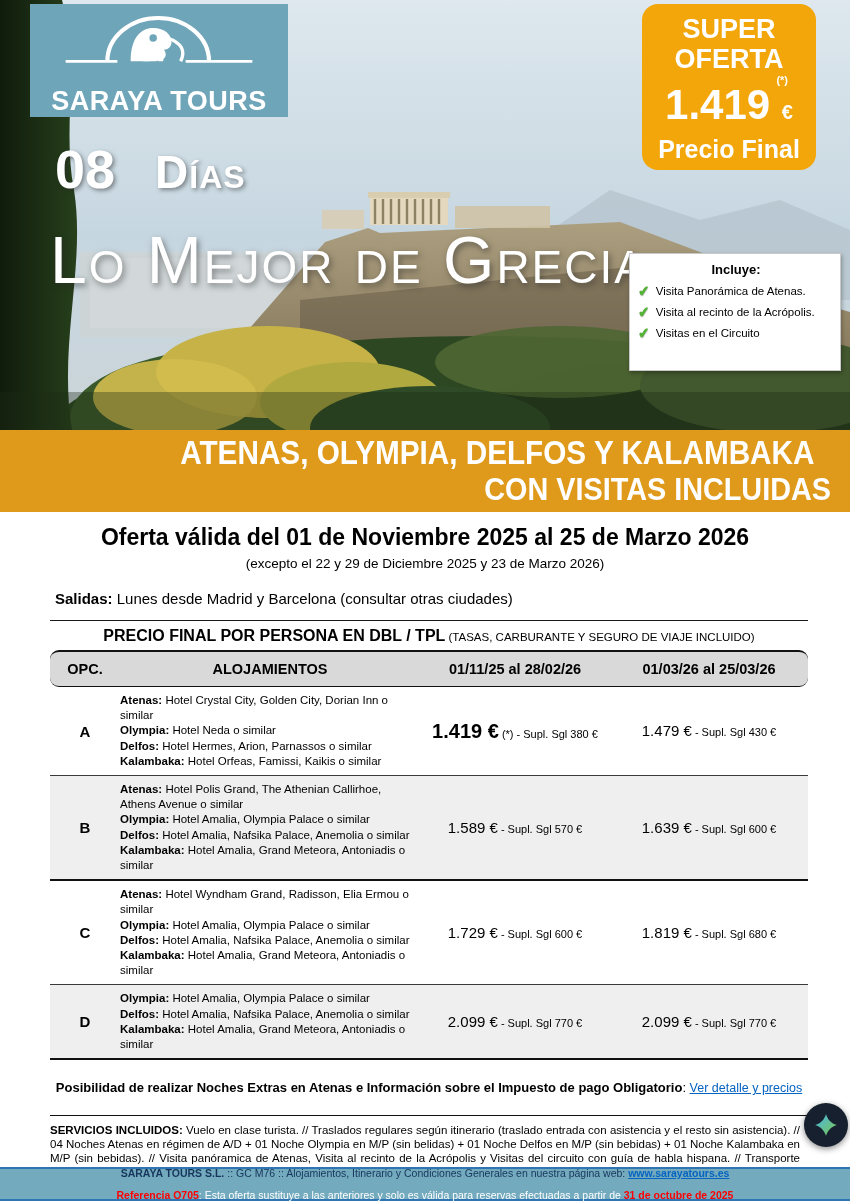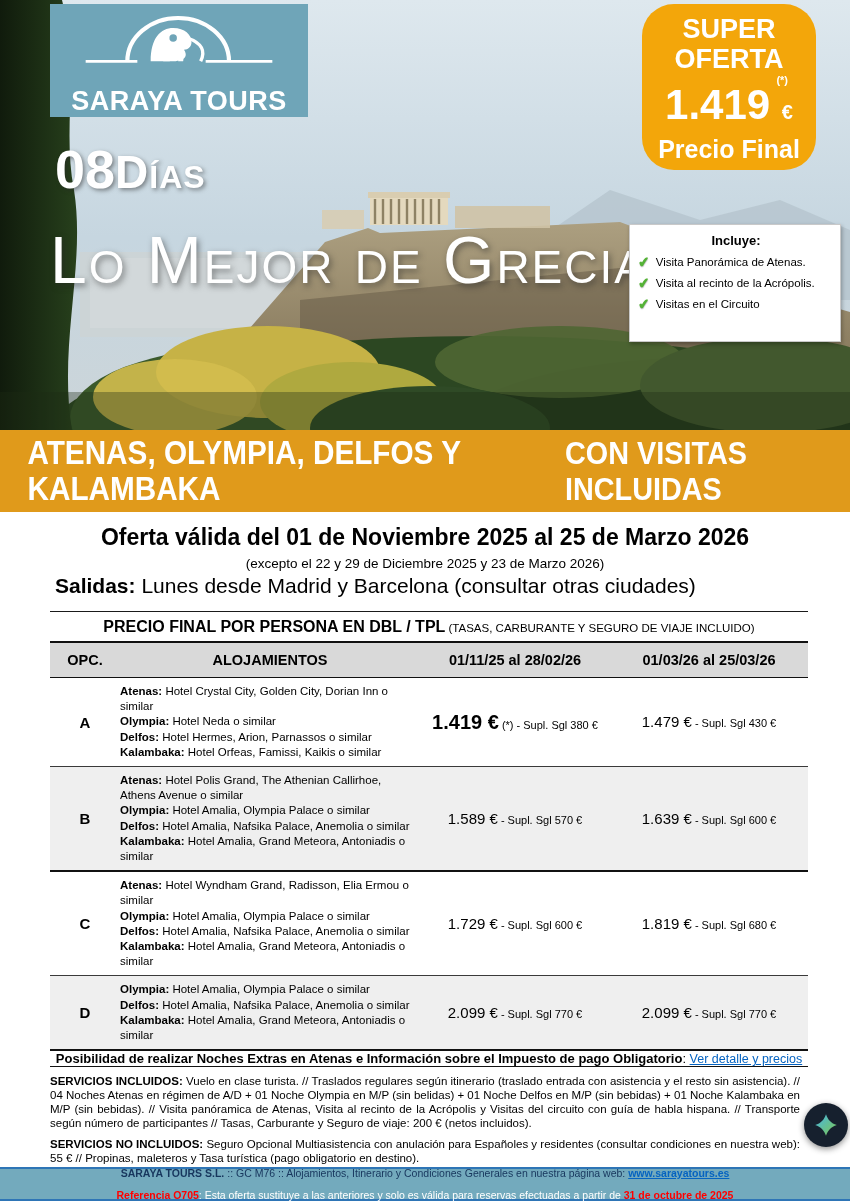--- a/index.html
+++ b/index.html
@@ -4,78 +4,78 @@
 <style>
   html,body{margin:0;padding:0;}
   body{width:850px;height:1201px;font-family:"Liberation Sans",sans-serif;background:#fff;overflow:hidden;color:#000;}
   .page{position:relative;width:850px;height:1201px;overflow:hidden;}
 
   
   .hero{position:relative;height:430px;overflow:hidden;background:#C9D8E1;}
   .photo{position:absolute;left:0;top:0;width:850px;height:430px;}
 
   .logo-box{position:absolute;left:30px;top:4px;width:258px;height:113px;background:#6FA5B8;
-    display:flex;flex-direction:column;align-items:center;padding-top:4px;box-sizing:border-box;margin-left:20px;}
+    display:flex;flex-direction:column;align-items:center;padding-top:4px;box-sizing:border-box;}
   .brand{color:#fff;font-weight:700;font-size:27px;letter-spacing:.5px;margin-top:-2px;}
 
   .days{position:absolute;left:55px;top:138px;color:#fff;text-shadow:2px 2px 4px rgba(40,40,40,.5);}
   .days .num{font-size:54px;font-weight:700;text-align:center;}
-  .days .word{font-size:46px;font-weight:600;font-variant:small-caps;letter-spacing:1px;}
+  .days .word{font-size:46px;font-weight:600;font-variant:small-caps;letter-spacing:1px;padding-left:40px;}
 
   .hero-title{position:absolute;left:50px;top:222px;color:#fff;font-variant:small-caps;
     font-size:66px;font-weight:500;letter-spacing:2px;text-shadow:2px 3px 6px rgba(40,40,40,.55);white-space:nowrap;}
 
   .badge{position:absolute;left:642px;top:4px;width:174px;height:166px;background:#F3A60A;
-    border-radius:32px;color:#fff;text-align:center;box-sizing:border-box;padding-top:10px;}
+    border-radius:16px;color:#fff;text-align:center;box-sizing:border-box;padding-top:10px;}
   .badge .sup{font-size:27px;line-height:30px;font-weight:700;}
   .badge .star{font-size:11px;font-weight:700;text-align:right;padding-right:28px;height:13px;line-height:13px;}
   .badge .price-line{font-size:42px;line-height:36px;font-weight:700;}
   .badge .euro{font-size:20px;font-weight:700;}
   .badge .final{font-size:25px;font-weight:700;margin-top:5px;}
 
-  .includes{position:absolute;left:629px;top:224px;width:212px;height:118px;background:#fff;
+  .includes{position:absolute;left:629px;top:253px;width:212px;height:118px;background:#fff;
     border:1px solid #c9c9c9;box-shadow:1px 2px 4px rgba(0,0,0,.3);box-sizing:border-box;padding:8px 6px 12px 8px;}
   .includes .inc-title{font-weight:700;font-size:13px;text-align:center;}
   .inc-item{display:flex;align-items:flex-start;gap:6px;font-size:11.5px;margin-top:8px;line-height:13px;}
   .check{color:#54B236;font-size:14px;line-height:12px;font-weight:700;transform:rotate(-6deg);text-shadow:0 1px 1px rgba(0,0,0,.25);}
 
   
-  .banner{height:82px;background:#E09A1B;color:#fff;display:flex;align-items:center;justify-content:center;}
+  .banner{height:82px;background:#E09A1B;color:#fff;display:flex;flex-direction:column;align-items:flex-end;justify-content:center;}
   .banner span{display:inline-block;font-weight:700;transform:scaleX(.9);}
   .banner .l1{font-size:33px;line-height:36px;}
   .banner .l2{font-size:32px;line-height:36px;}
 
   
   .validity{padding-top:12px;}
   .offer-heading{margin:0;text-align:center;font-size:23px;font-weight:700;}
   .exception{text-align:center;font-size:13.5px;margin-top:5px;}
-  .salidas{margin:3px 0 0 55px;font-size:21px;}
+  .salidas{margin:19px 0 0 55px;font-size:15px;}
   .salidas .lbl{font-weight:700;}
 
   
   .tbl{margin:13px 0 0 50px;width:758px;}
   .tbl-title{border-top:1.5px solid #1a1a1a;text-align:center;padding:6px 0 5px;}
   .tbl-title .big{font-weight:700;font-size:16px;text-align:right;}
   .tbl-title .small{font-size:11.5px;}
   .grid{display:grid;grid-template-columns:70px 300px 190px 198px;align-items:center;}
   .tbl-head{background:#D9D9D9;border-top:2.5px solid #111;border-bottom:1.5px solid #111;
-    height:34px;font-weight:700;font-size:14.5px;text-align:center;}
+    height:34px;font-weight:700;font-size:14.5px;text-align:center;border-radius:9px;}
   .row{padding:6px 0;}
   .row.alt{background:#EFEFEF;}
   .row{border-top:1px solid #3a3a3a;}
   .row.first{border-top:none;}
   .row.heavy{border-top:2px solid #111;}
   .opc{text-align:center;font-weight:700;font-size:15px;}
   .hotels{font-size:11.5px;line-height:15.2px;padding-right:10px;}
   .hotels b{font-weight:700;}
   .price{text-align:center;white-space:nowrap;}
   .p-big{font-size:15px;}
   .p-big-lg{font-size:20px;font-weight:700;}
   .p-small{font-size:11px;}
-  .tbl-note{border-top:2px solid #111;border-bottom:1.5px solid #111;text-align:center;padding:0 0;font-size:13px;}
+  .tbl-note{border-top:2px solid #111;border-bottom:1.5px solid #111;text-align:center;padding:20px 0;font-size:13px;}
   .tbl-note .nb{font-weight:700;}
   .tbl-note a{color:#0563C1;text-decoration:underline;font-size:12.5px;}
 
   
   .paras{margin:8px 50px 0 50px;}
   .para{font-size:11.5px;line-height:13.8px;text-align:justify;margin-top:8px;}
   .para .lbl{font-weight:700;}
 
   
   .footer{position:absolute;left:0;bottom:0;width:850px;height:30px;background:#73AABD;

